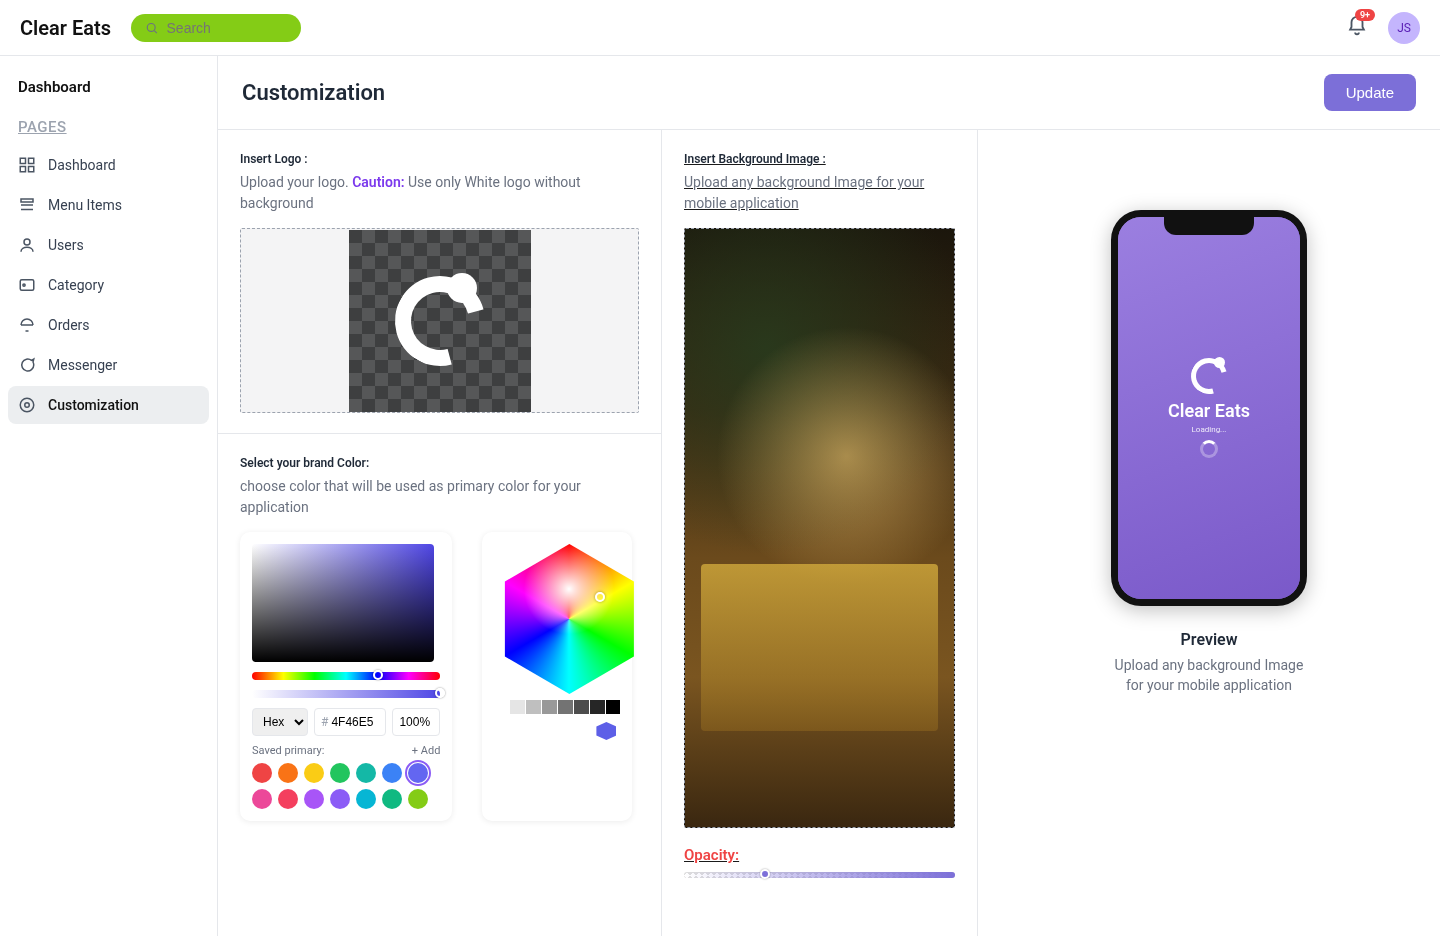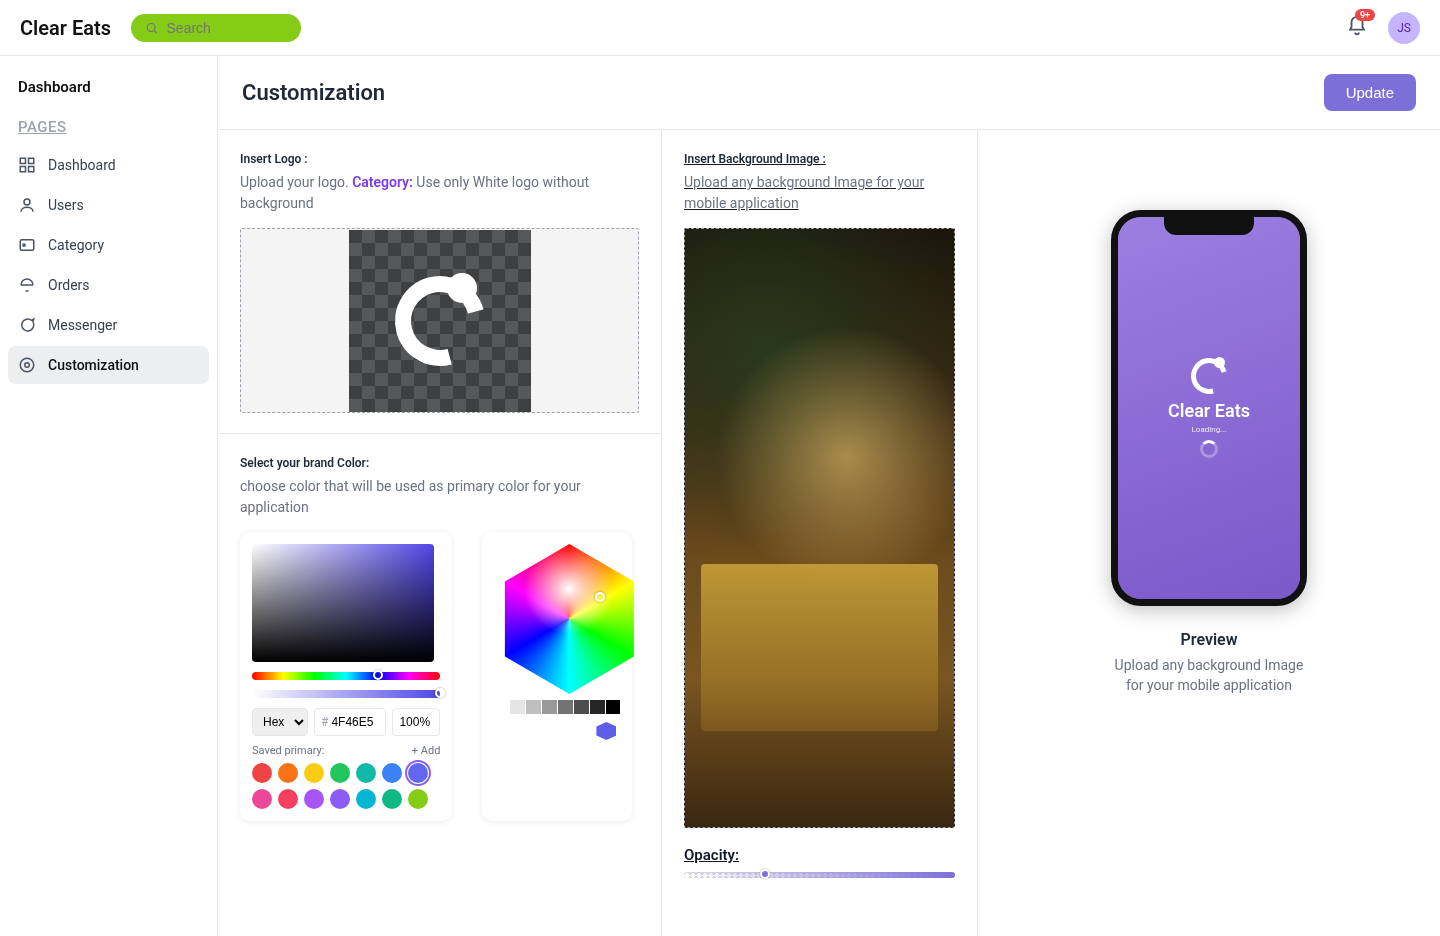--- a/index.html
+++ b/index.html
@@ -69,21 +69,21 @@
 .hex-swatch { width:20px;height:18px;background:#5d5fe7; clip-path: polygon(50% 0%, 100% 25%, 100% 75%, 50% 100%, 0% 75%, 0% 25%); margin-left:auto; margin-right:4px;}
 .bg-drop { border:1px dashed #9ca3af; border-radius:2px; height:600px; overflow:hidden; cursor:pointer; position:relative; background:#1a1208;}
 .bg-mock { position:absolute; inset:0; background:
   radial-gradient(circle at 60% 38%, rgba(255,210,120,0.55), transparent 32%),
   radial-gradient(circle at 30% 20%, rgba(40,60,30,0.85), transparent 40%),
   linear-gradient(180deg, #1b160c 0%, #3b2a12 30%, #6b4a1c 55%, #7a5520 75%, #3a2710 100%);
 }
 .bg-mock::after{content:"";position:absolute;left:6%;right:6%;top:56%;height:28%;
   background:linear-gradient(180deg, rgba(210,170,60,0.8), rgba(140,100,30,0.6));
   border-radius:4px;}
-.opacity-label { font-size:15px; font-weight:600; margin-top:18px; color:#0f172a;}
+.opacity-label { font-size:15px; font-weight:600; margin-top:18px; color:#ef4444;}
 .opacity-bar { height:6px; border-radius:3px; margin-top:8px; background:linear-gradient(to right, rgba(124,109,216,0) , #7c6fd8); position:relative;}
 .opacity-bar::before{content:"";position:absolute;inset:0;background-image:linear-gradient(45deg,#ddd 25%,transparent 25%),linear-gradient(-45deg,#ddd 25%,transparent 25%),linear-gradient(45deg,transparent 75%,#ddd 75%),linear-gradient(-45deg,transparent 75%,#ddd 75%);background-size:6px 6px;z-index:-1;border-radius:3px;}
 .opacity-bar .thumb{position:absolute;width:10px;height:10px;border:2px solid #fff;background:#7c6fd8;border-radius:50%;top:-3px;left:28%;box-shadow:0 0 2px rgba(0,0,0,0.4);}
 .phone { width:196px; height:396px; border-radius:30px; border:7px solid #111; background:#8a6dd6; position:relative; overflow:hidden; box-shadow:0 4px 20px rgba(0,0,0,0.25);}
 .notch { position:absolute; top:0; left:50%; transform:translateX(-50%); width:90px; height:18px; background:#111; border-radius:0 0 12px 12px;}
 .phone-bg { position:absolute; inset:0; background:linear-gradient(160deg,#9b7fe0,#7a59c9);}
 .phone-content { position:absolute; inset:0; display:flex; flex-direction:column; align-items:center; justify-content:center; color:#fff;}
 .phone-logo { width:36px;height:36px; position:relative; margin-bottom:6px;}
 .phone-logo::before{content:"";position:absolute;inset:0;border:5px solid #fff;border-radius:50%;border-right-color:transparent;transform:rotate(30deg);}
 .phone-logo::after{content:"";position:absolute;width:11px;height:11px;background:#fff;border-radius:50%;top:-1px;right:2px;}
@@ -126,20 +126,26 @@
           <svg viewBox="0 0 24 24" fill="none" stroke-width="2">
             <rect x="3" y="3" width="7" height="7"></rect>
             <rect x="14" y="3" width="7" height="7"></rect>
             <rect x="3" y="14" width="7" height="7"></rect>
             <rect x="14" y="14" width="7" height="7"></rect>
           </svg>
           <span>Dashboard</span>
         </div>
       <div class="nav-item">
           <svg viewBox="0 0 24 24" fill="none" stroke-width="2">
+            <path d="M4 4h16v4H4zM4 12h16M4 18h16"></path>
+          </svg>
+          <span>Menu Items</span>
+        </div>
+      <div class="nav-item">
+          <svg viewBox="0 0 24 24" fill="none" stroke-width="2">
             <circle cx="12" cy="8" r="4"></circle>
             <path d="M4 21c0-4 4-6 8-6s8 2 8 6"></path>
           </svg>
           <span>Users</span>
         </div>
       <div class="nav-item">
           <svg viewBox="0 0 24 24" fill="none" stroke-width="2">
             <rect x="3" y="5" width="18" height="14" rx="2"></rect>
             <circle cx="8" cy="12" r="1.5"></circle>
           </svg>
@@ -167,21 +173,21 @@
     </div>
 
     <div class="main">
       <div class="main-head">
         <h1>Customization</h1>
         <button class="btn-update">Update</button>
       </div>
       <div class="panels">
         <div class="col col1">
           <div class="sect-title">Insert Logo :</div>
-          <div class="sect-desc"><span>Upload your logo. </span><span class="caution">Category:</span><span> Use only White logo without background</span></div>
+          <div class="sect-desc"><span>Upload your logo. </span><span class="caution">Caution:</span><span> Use only White logo without background</span></div>
           <div class="logo-drop">
             <div class="checker">
                 <div class="logo-c"></div>
               </div>
           </div>
           <div class="hr"></div>
           <div class="sect-title">Select your brand Color:</div>
           <div class="sect-desc">choose color that will be used as primary color for your application</div>
           <div class="picker-row">
             <div class="picker-card">

